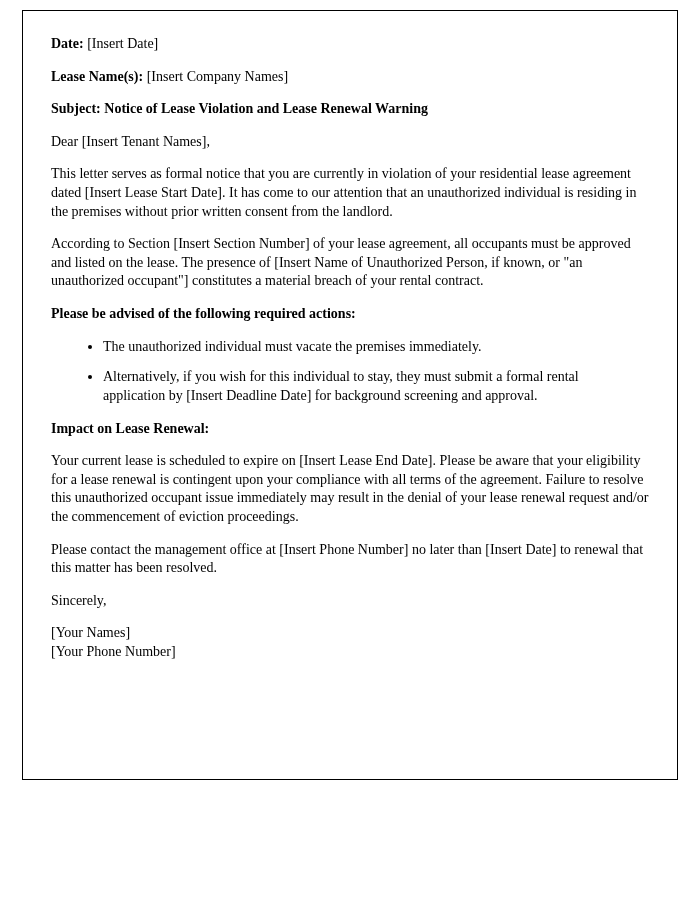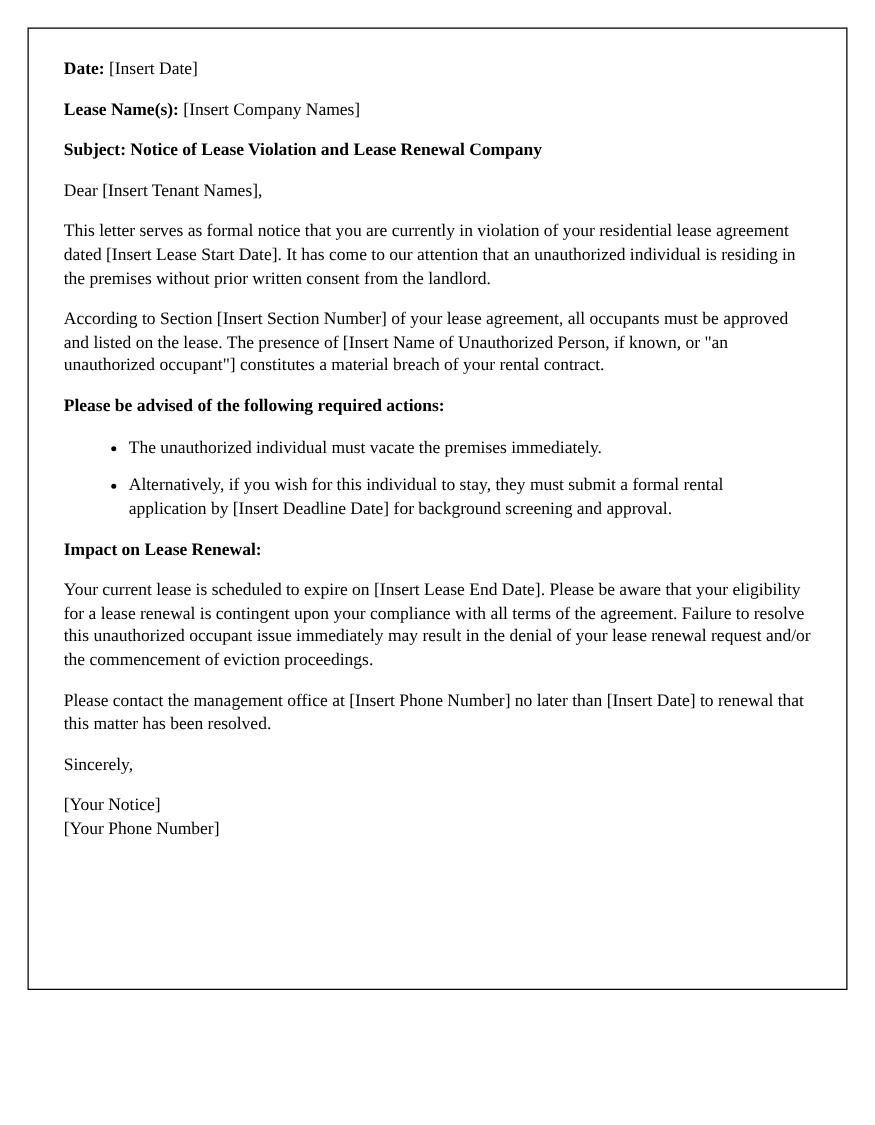--- a/index.html
+++ b/index.html
@@ -13,21 +13,21 @@
   }
   .page {
     position: relative;
     width: 700px;
     height: 900px;
     background: #ffffff;
   }
   .letter {
     position: absolute;
     left: 22px;
-    top: 22px;
+    top: 10px;
     width: 656px;
     min-height: 770px;
     box-sizing: border-box;
     border: 1px solid #000000;
     padding: 24px 28px 18px 28px;
     font-size: 14px;
   }
   .letter p {
     margin: 0 0 14px 0;
     line-height: 1.33;
@@ -49,21 +49,21 @@
 <body>
 
 <div class="page">
   <div class="letter">
 
     <p><span class="bold">Date:</span><span> [Insert Date]</span></p>
 
     <p><span class="bold">Lease Name(s):</span><span> [Insert Company Names]</span></p>
 
 
-    <p class="bold">Subject: Notice of Lease Violation and Lease Renewal Company</p>
+    <p class="bold">Subject: Notice of Lease Violation and Lease Renewal Warning</p>
 
     <p>Dear [Insert Tenant Names],</p>
 
     <p>This letter serves as formal notice that you are currently in violation of your residential lease agreement dated [Insert Lease Start Date]. It has come to our attention that an unauthorized individual is residing in the premises without prior written consent from the landlord.</p>
 
     <p>According to Section [Insert Section Number] of your lease agreement, all occupants must be approved and listed on the lease. The presence of [Insert Name of Unauthorized Person, if known, or "an unauthorized occupant"] constitutes a material breach of your rental contract.</p>
 
     <p class="bold">Please be advised of the following required actions:</p>
 
     <ul class="actions">
@@ -73,18 +73,18 @@
 
     <p class="bold">Impact on Lease Renewal:</p>
 
     <p>Your current lease is scheduled to expire on [Insert Lease End Date]. Please be aware that your eligibility for a lease renewal is contingent upon your compliance with all terms of the agreement. Failure to resolve this unauthorized occupant issue immediately may result in the denial of your lease renewal request and/or the commencement of eviction proceedings.</p>
 
     <p>Please contact the management office at [Insert Phone Number] no later than [Insert Date] to renewal that this matter has been resolved.</p>
 
     <p>Sincerely,</p>
 
     <div class="sig-block">
-      <div>[Your Notice]</div>
+      <div>[Your Names]</div>
       <div>[Your Phone Number]</div>
     </div>
 
   </div>
 </div>
 
 </body></html>

